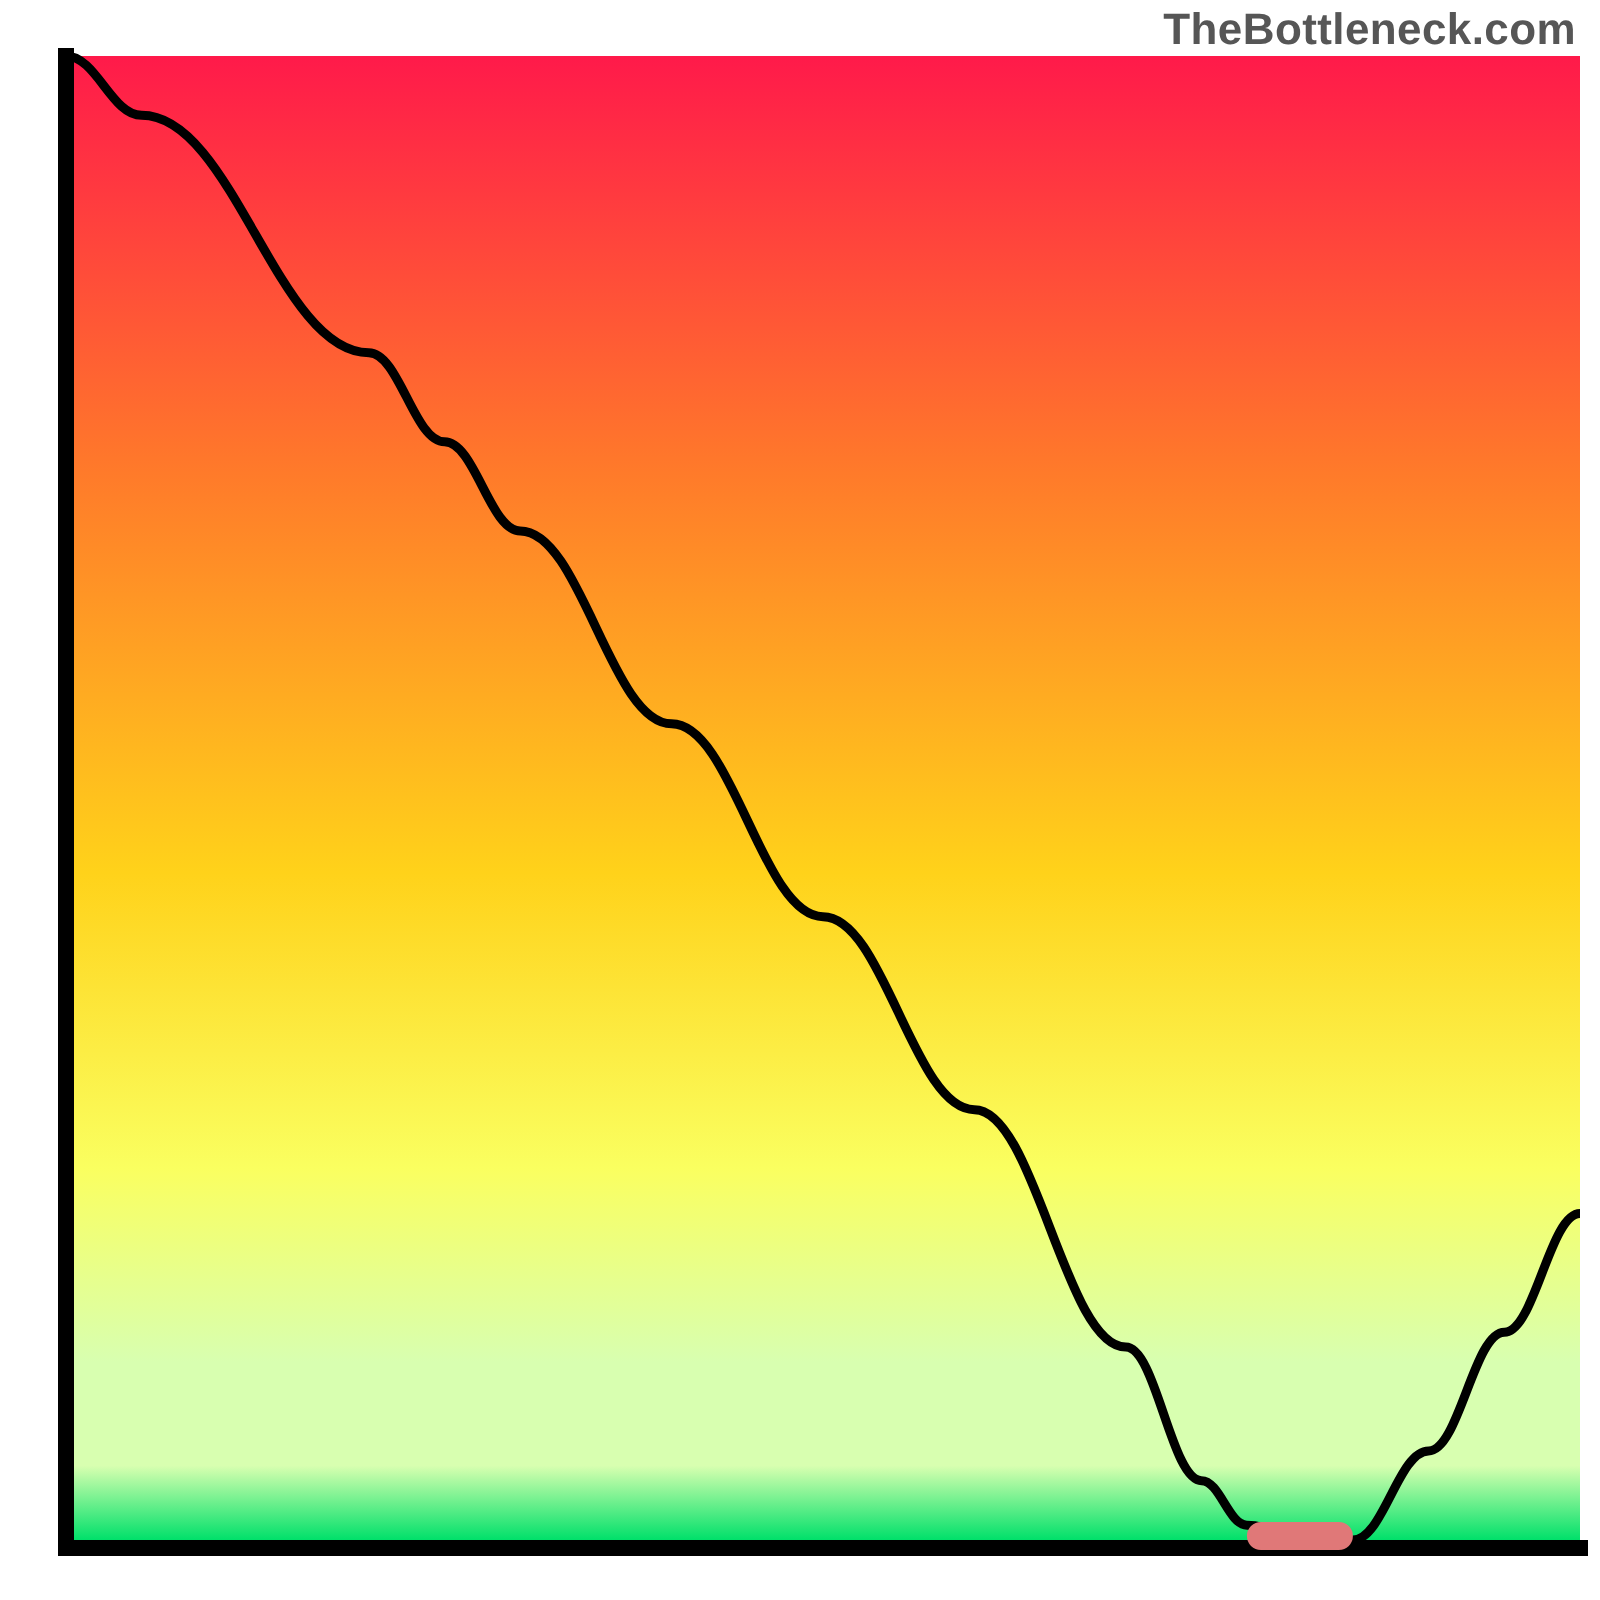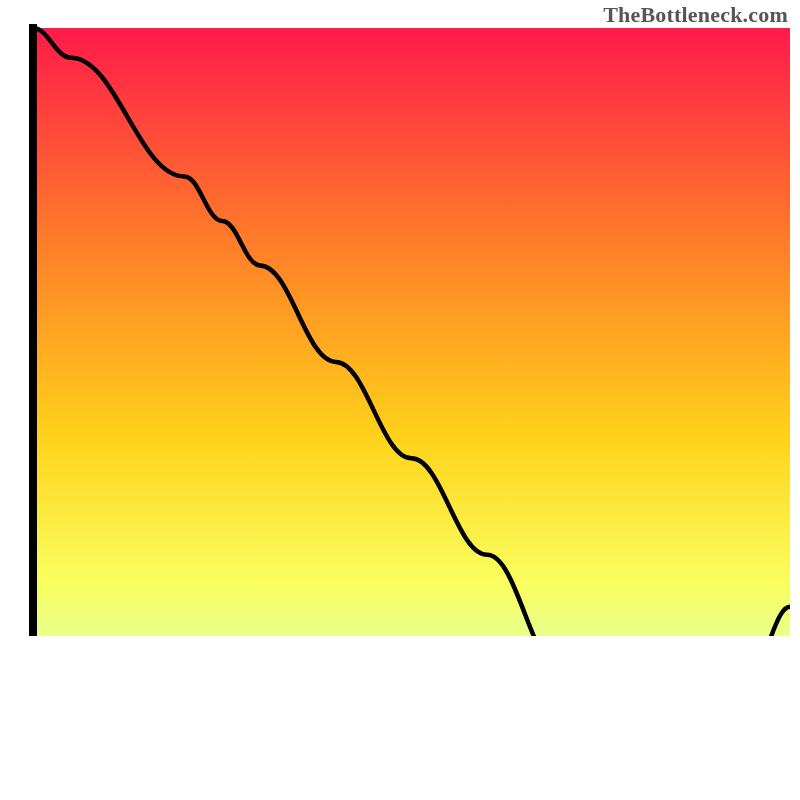--- a/index.html
+++ b/index.html
@@ -4,22 +4,21 @@
 <style>
   body {
     margin: 0;
     padding: 0;
     background: #fff;
     font-family: Arial, Helvetica, sans-serif;
   }
   .wrap {
     position: relative;
     width: 800px;
-    height: 636px;
-    font-family: Liberation Serif, serif;
+    height: 800px;
   }
   .attribution {
     position: absolute;
     top: 2px;
     right: 12px;
     font-size: 22px;
     font-weight: bold;
     color: #565656;
     letter-spacing: 0.2px;
   }

